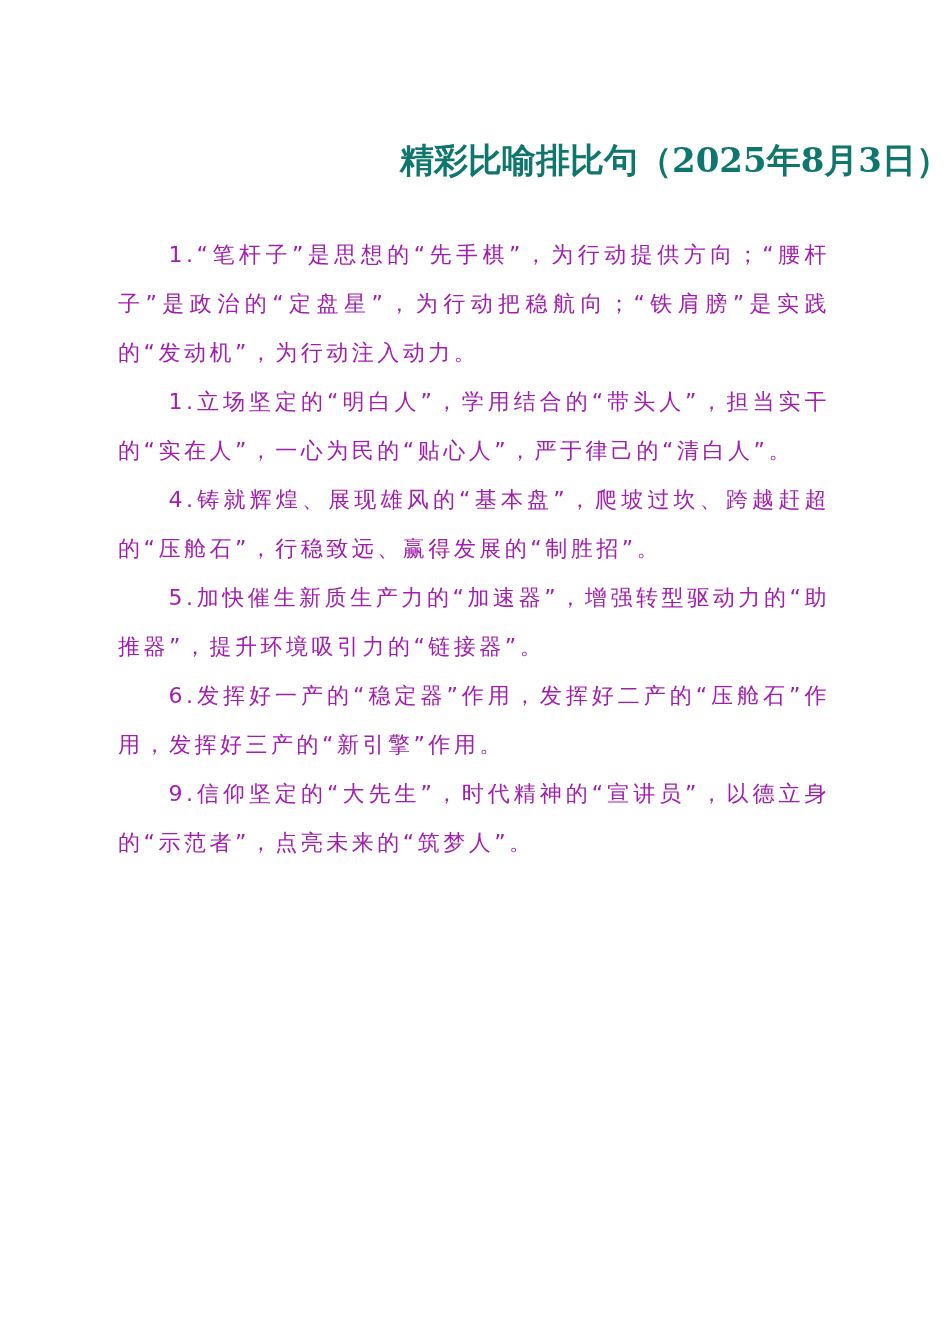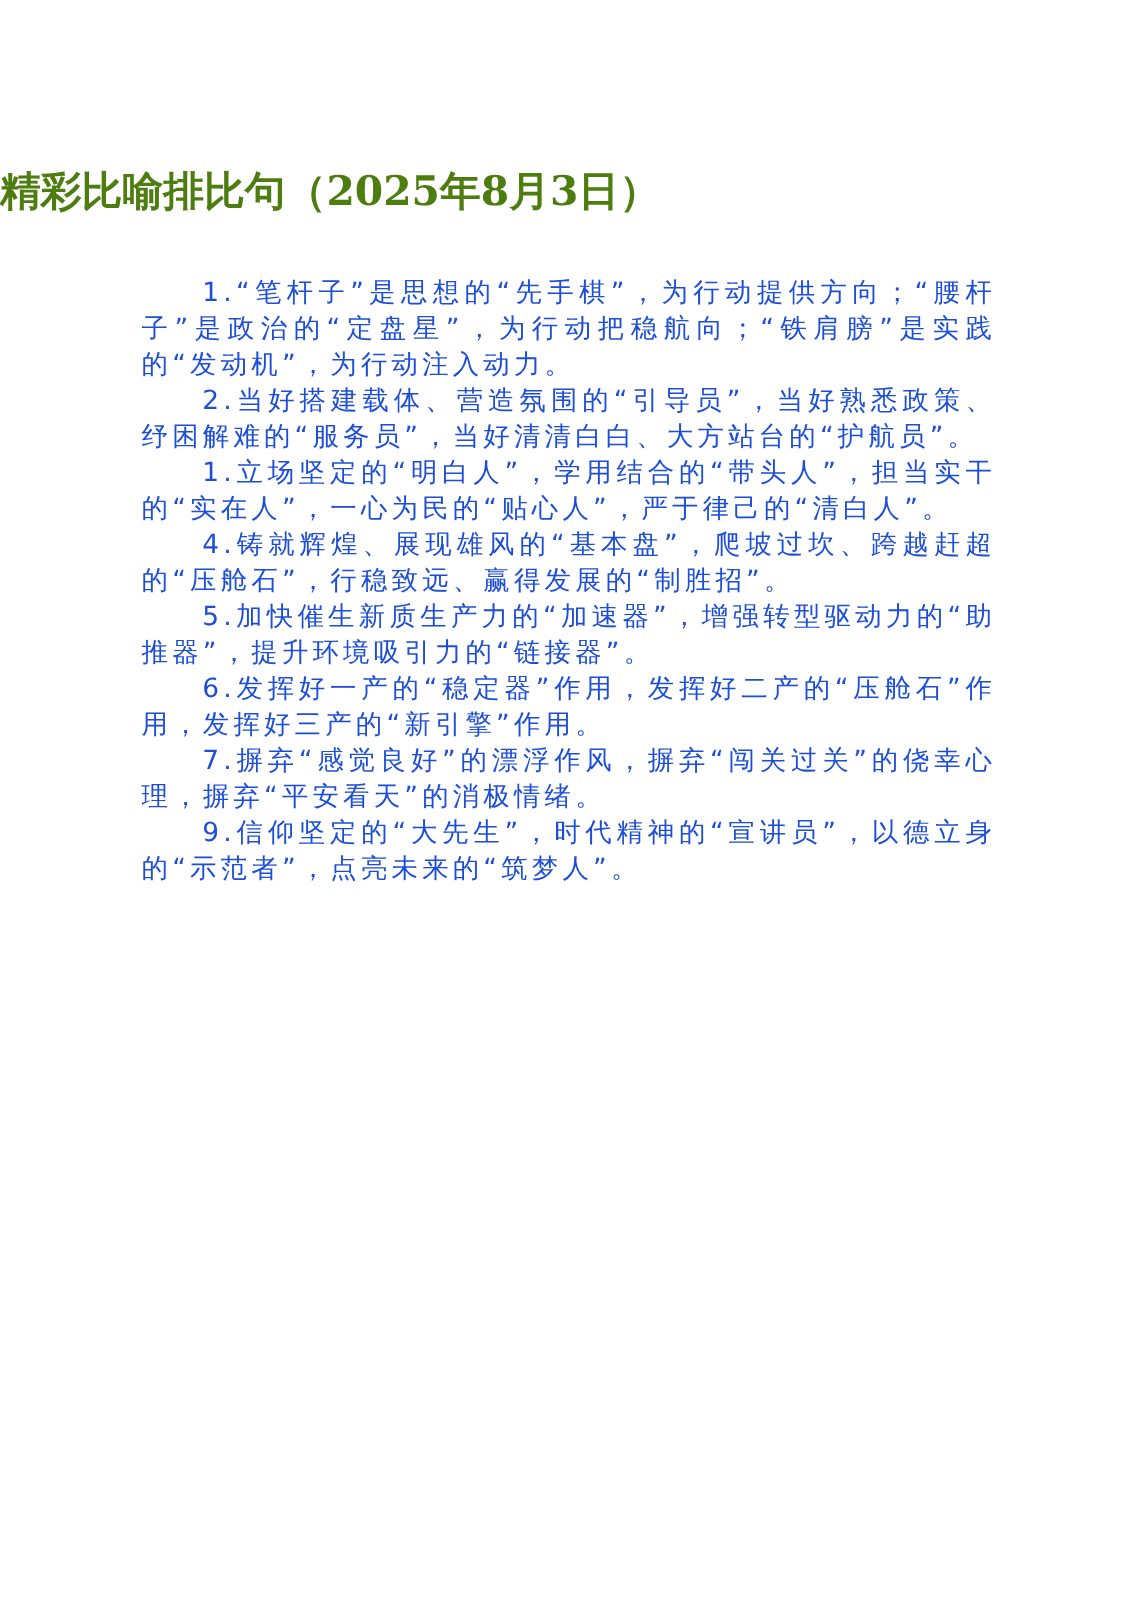--- a/index.html
+++ b/index.html
@@ -20,55 +20,53 @@
       top: 0;
       width: 950px;
       height: 1344px;
       background: #ffffff;
     }
     .title {
       position: absolute;
       top: 136px;
       left: 0;
       width: 950px;
-      text-align: left;
+      text-align: right;
       font-family: "DejaVu Serif", "Liberation Serif", serif;
       font-weight: bold;
       font-size: 34px;
       line-height: 48px;
       letter-spacing: 0px;
-      color: #4d7c0f;
+      color: #0f766e;
       margin: 0;
     }
     .body {
       position: absolute;
       top: 230px;
       left: 118px;
       width: 712px;
       font-family: "DejaVu Sans", "Liberation Sans", sans-serif;
       font-size: 22px;
-      line-height: 30px;
+      line-height: 49px;
       letter-spacing: 3.5px;
-      color: #1d4ed8;
+      color: #a21caf;
       text-align: justify;
     }
     .para {
       margin: 0;
       text-indent: 2.3em;
     }
   </style>
 </head>
 <body>
 
 <div class="page">
   <h1 class="title">精彩比喻排比句（2025年8月3日）</h1>
 
   <div class="body">
     <p class="para">1.“笔杆子”是思想的“先手棋”，为行动提供方向；“腰杆子”是政治的“定盘星”，为行动把稳航向；“铁肩膀”是实践的“发动机”，为行动注入动力。</p>
-    <p class="para">2.当好搭建载体、营造氛围的“引导员”，当好熟悉政策、纾困解难的“服务员”，当好清清白白、大方站台的“护航员”。</p>
     <p class="para">1.立场坚定的“明白人”，学用结合的“带头人”，担当实干的“实在人”，一心为民的“贴心人”，严于律己的“清白人”。</p>
     <p class="para">4.铸就辉煌、展现雄风的“基本盘”，爬坡过坎、跨越赶超的“压舱石”，行稳致远、赢得发展的“制胜招”。</p>
     <p class="para">5.加快催生新质生产力的“加速器”，增强转型驱动力的“助推器”，提升环境吸引力的“链接器”。</p>
     <p class="para">6.发挥好一产的“稳定器”作用，发挥好二产的“压舱石”作用，发挥好三产的“新引擎”作用。</p>
-    <p class="para">7.摒弃“感觉良好”的漂浮作风，摒弃“闯关过关”的侥幸心理，摒弃“平安看天”的消极情绪。</p>
     <p class="para">9.信仰坚定的“大先生”，时代精神的“宣讲员”，以德立身的“示范者”，点亮未来的“筑梦人”。</p>
   </div>
 </div>
 
 </body></html>

